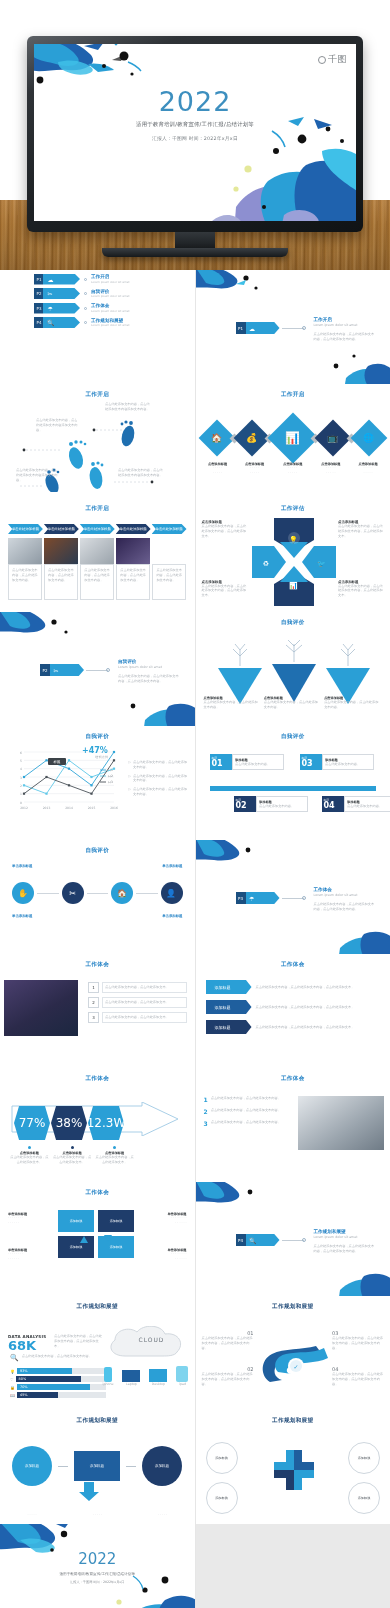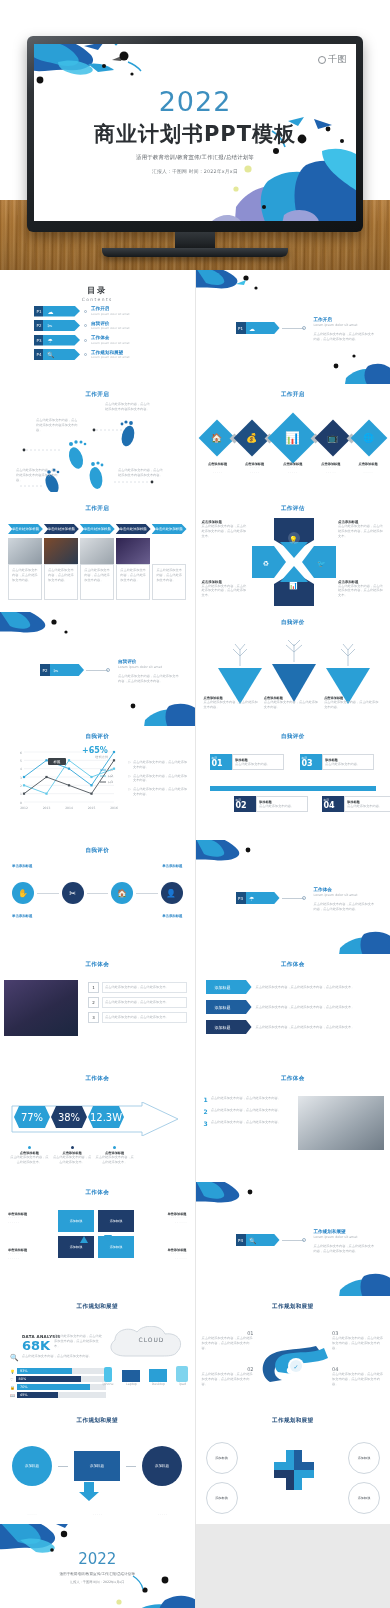--- a/index.html
+++ b/index.html
@@ -86,22 +86,22 @@
     color: #fff; font-size: 3.4px; clip-path: polygon(0 0, 86% 0, 100% 50%, 86% 100%, 0 100%, 12% 50%); }
   .photo { width: 100%; height: 26px; }
   .card-box { border: .7px solid #d8dde2; height: 36px; padding: 3px; }
 
   
   .arrow-band { position: relative; height: 14px; display: flex; align-items: center; padding-left: 9px;
     color: #fff; font-size: 4px; clip-path: polygon(0 0, 88% 0, 100% 50%, 88% 100%, 0 100%); }
 
   
   .hexrow { position: absolute; left: 16px; top: 50px; display: flex; align-items: center; }
-  .hex { width: 36px; height: 22px; display: flex; align-items: center; justify-content: center;
-    color: #fff; font-size: 10px; clip-path: polygon(14% 0, 86% 0, 100% 50%, 86% 100%, 14% 100%, 0 50%); }
+  .hex { width: 36px; height: 34px; display: flex; align-items: center; justify-content: center;
+    color: #fff; font-size: 12px; clip-path: polygon(14% 0, 86% 0, 100% 50%, 86% 100%, 14% 100%, 0 50%); }
 
   
   .bar-track { height: 6px; background: #e3e7eb; position: relative; }
   .bar-fill { position: absolute; left: 0; top: 0; height: 100%; display: flex; align-items: center;
     padding-left: 3px; color: #fff; font-size: 3.4px; }
 
   
   .tl-rail { position: absolute; left: 14px; right: 14px; top: 60px; height: 5px; background: #2a9fd6; }
   .tl-card { position: absolute; display: flex; align-items: stretch; }
   .tl-num { width: 22px; padding: 2px 0 0 2px; color: #fff; position: relative; }
@@ -165,41 +165,36 @@
             <circle cx="166" cy="30" r="2" fill="#111"></circle>
           </svg>
 
           <div class="cover-logo">
             <span class="ring"></span>
             <span>千图</span>
           </div>
 
           <div class="cover-center">
             <div class="cover-year">2022</div>
-            <div class="cover-title">商业计划书PPT模板</div>
             <div class="cover-sub">适用于教育培训/教育宣传/工作汇报/总结计划等</div>
             <div class="cover-meta">汇报人：千图网  时间：2022年x月x日</div>
           </div>
         </div>
 
       </div>
     </div>
     <div class="tv-neck"></div>
     <div class="tv-base"></div>
   </div>
 </div>
 
 <div class="grid">
 
   <div class="row">
     <div class="slide">
-      <div class="contents-h">
-        <div class="cn">目录</div>
-        <div class="en">Contents</div>
-      </div>
       <div>
         <div class="toc-item">
           <div class="toc-tag">
             <span class="pno">P1</span>
             <span class="ico">☁</span>
           </div>
           <span class="toc-dot"></span>
           <div class="toc-txt">
             <div class="t1">工作开启</div>
             <div class="t2">Lorem ipsum dolor sit amet</div>
@@ -537,21 +532,21 @@
           <rect x="35.4" y="27.9" width="2.2" height="2.2" fill="#4a5158"></rect>
           <rect x="57.9" y="36.233333333333334" width="2.2" height="2.2" fill="#4a5158"></rect>
           <rect x="80.4" y="44.56666666666667" width="2.2" height="2.2" fill="#4a5158"></rect>
           <rect x="102.9" y="11.233333333333329" width="2.2" height="2.2" fill="#4a5158"></rect>
           <line x1="90" y1="34" x2="96" y2="34" stroke="#4a5158" stroke-width="0.9"></line>
           <text x="98" y="35.4" font-size="3" fill="#6f767d">口3</text>
           <rect x="38" y="10" width="18" height="7" fill="#3b4248" rx="1"></rect>
           <text x="47" y="15" font-size="3.4" fill="#fff" text-anchor="middle">标题</text>
         </svg>
       <div style="position:absolute;left:82px;top:20px;text-align:right">
-        <div style="font-size:8px;color:#2fa5d8;font-weight:700">+65%</div>
+        <div style="font-size:8px;color:#2fa5d8;font-weight:700">+47%</div>
         <div class="tiny">增长比例</div>
       </div>
       <div style="position:absolute;right:6px;top:34px;width:60px">
         <div style="display:flex;gap:2px;margin-bottom:4px">
           <span class="tiny">▷</span>
           <span class="tiny">点击此处添加文本内容，点击此处添加文本内容。</span>
         </div>
         <div style="display:flex;gap:2px;margin-bottom:4px">
           <span class="tiny">▷</span>
           <span class="tiny">点击此处添加文本内容，点击此处添加文本内容。</span>
@@ -795,21 +790,21 @@
         <div class="lbl-blue">工作规划和展望</div>
         <div class="tiny" style="margin-top:1px">Lorem ipsum dolor sit amet</div>
         <div class="tiny" style="margin-top:4px">点击此处添加文本内容，点击此处添加文本内容，点击此处添加文本内容。</div>
       </div>
     </div>
   </div>
 
   <div class="row">
     <div class="slide">
       <div class="s-title dark">工作规划和展望</div>
-      <div style="position:absolute;left:22px;top:38px;width:40px">
+      <div style="position:absolute;left:8px;top:38px;width:40px">
         <div style="font-size:4px;color:#2f3438;letter-spacing:.3px;font-weight:700">DATA ANALYSIS</div>
         <div style="font-size:13px;color:#2a9fd6;font-weight:700;line-height:1.1">68K</div>
       </div>
       <div class="tiny" style="position:absolute;left:54px;top:38px;width:48px">点击此处添加文本内容，点击此处添加文本内容，点击此处添加文本。</div>
       <div style="position:absolute;left:10px;top:58px;display:flex;gap:3px;width:92px">
         <span style="font-size:7px;color:#2a9fd6">🔍</span>
         <span class="tiny" style="flex:1">点击此处添加文本内容，点击此处添加文本内容。</span>
       </div>
       <div style="position:absolute;left:10px;top:72px;width:96px">
         <div style="display:flex;align-items:center;gap:2px;margin-bottom:2px">

